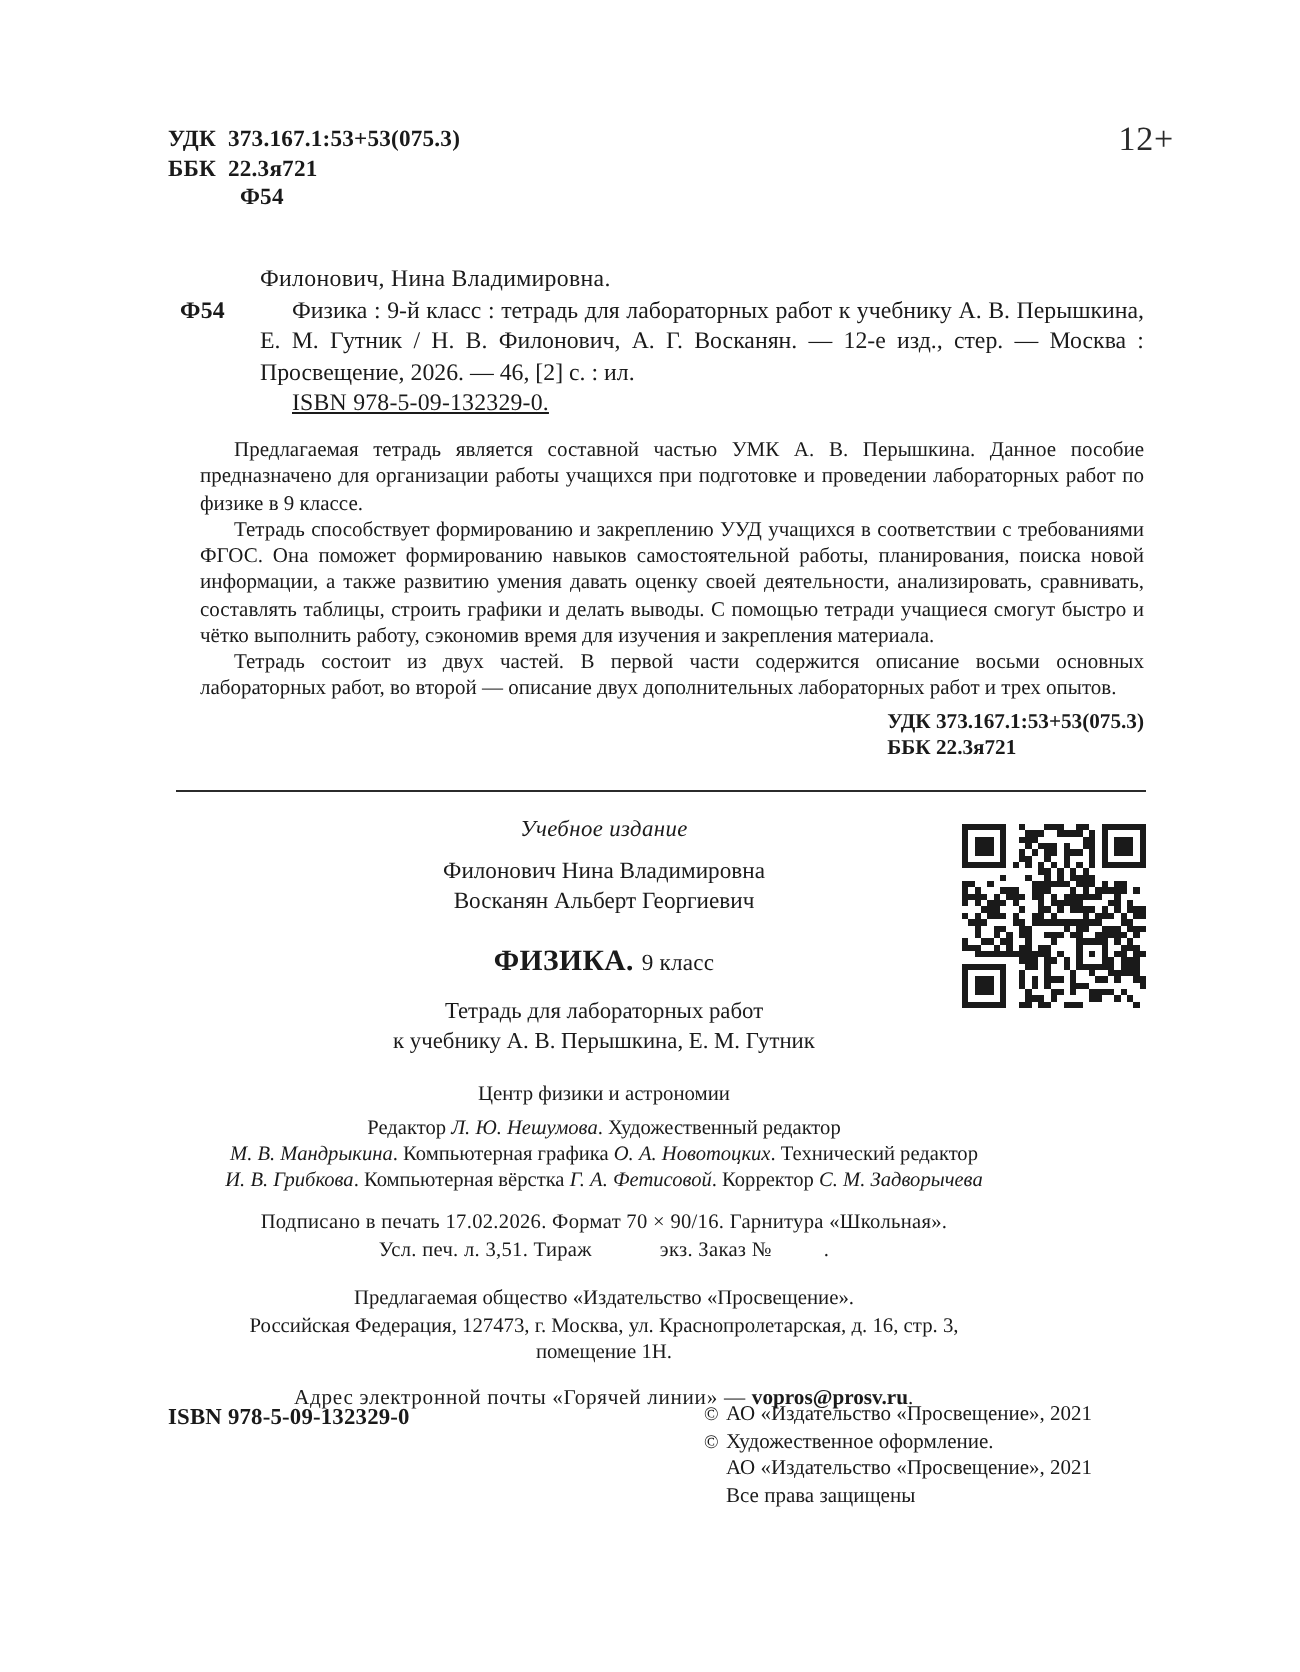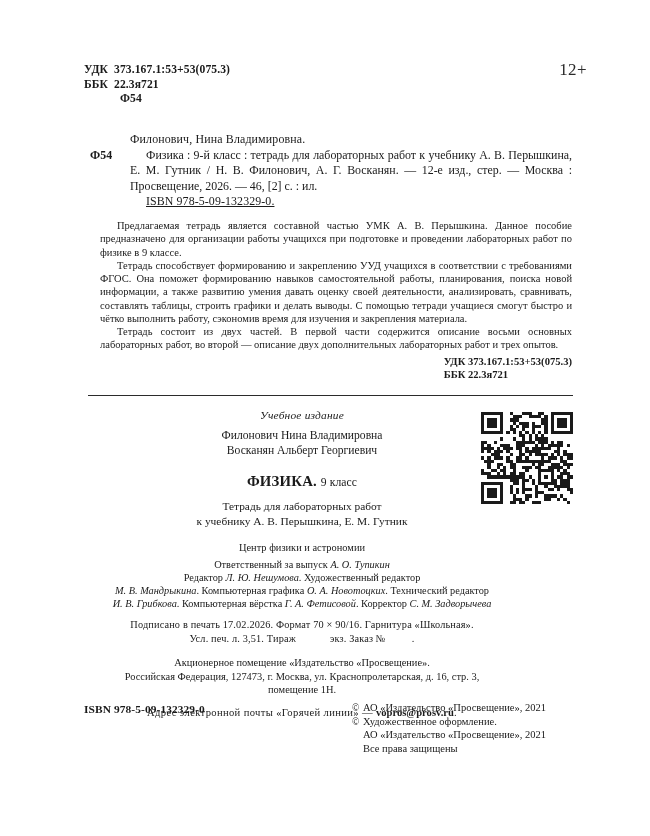--- a/index.html
+++ b/index.html
@@ -322,42 +322,39 @@
 
     <div class="subtitle">
       <div>Тетрадь для лабораторных работ</div>
       <div>к учебнику А. В. Перышкина, Е. М. Гутник</div>
     </div>
 
     <div class="dept">Центр физики и астрономии</div>
 
     <div class="credits">
       <div>
-        <span>Ответственный за выпуск </span><span class="nm">А. О. Тупикин</span>
-      </div>
-      <div>
         <span>Редактор </span><span class="nm">Л. Ю. Нешумова</span><span>. Художественный редактор</span>
       </div>
       <div>
         <span class="nm">М. В. Мандрыкина</span><span>. Компьютерная графика </span><span class="nm">О. А. Новотоцких</span><span>. Технический редактор</span>
       </div>
       <div>
         <span class="nm">И. В. Грибкова</span><span>. Компьютерная вёрстка </span><span class="nm">Г. А. Фетисовой</span><span>. Корректор </span><span class="nm">С. М. Задворычева</span>
       </div>
     </div>
 
     <div class="print-info">
       <div>Подписано в печать 17.02.2026. Формат 70 × 90/16. Гарнитура «Школьная».</div>
       <div>
         <span>Усл. печ. л. 3,51. Тираж</span><span class="gap"></span><span>экз. Заказ №</span><span class="gap-sm"></span><span>.</span>
       </div>
     </div>
 
     <div class="publisher">
-      <div>Акционерное помещение «Издательство «Просвещение».</div>
+      <div>Предлагаемая общество «Издательство «Просвещение».</div>
       <div>Российская Федерация, 127473, г. Москва, ул. Краснопролетарская, д. 16, стр. 3,</div>
       <div>помещение 1Н.</div>
     </div>
 
     <div class="email-line">
       <span>Адрес электронной почты «Горячей линии» — </span><span class="addr">vopros@prosv.ru</span><span>.</span>
     </div>
   </div>
 
   <div class="qr">

